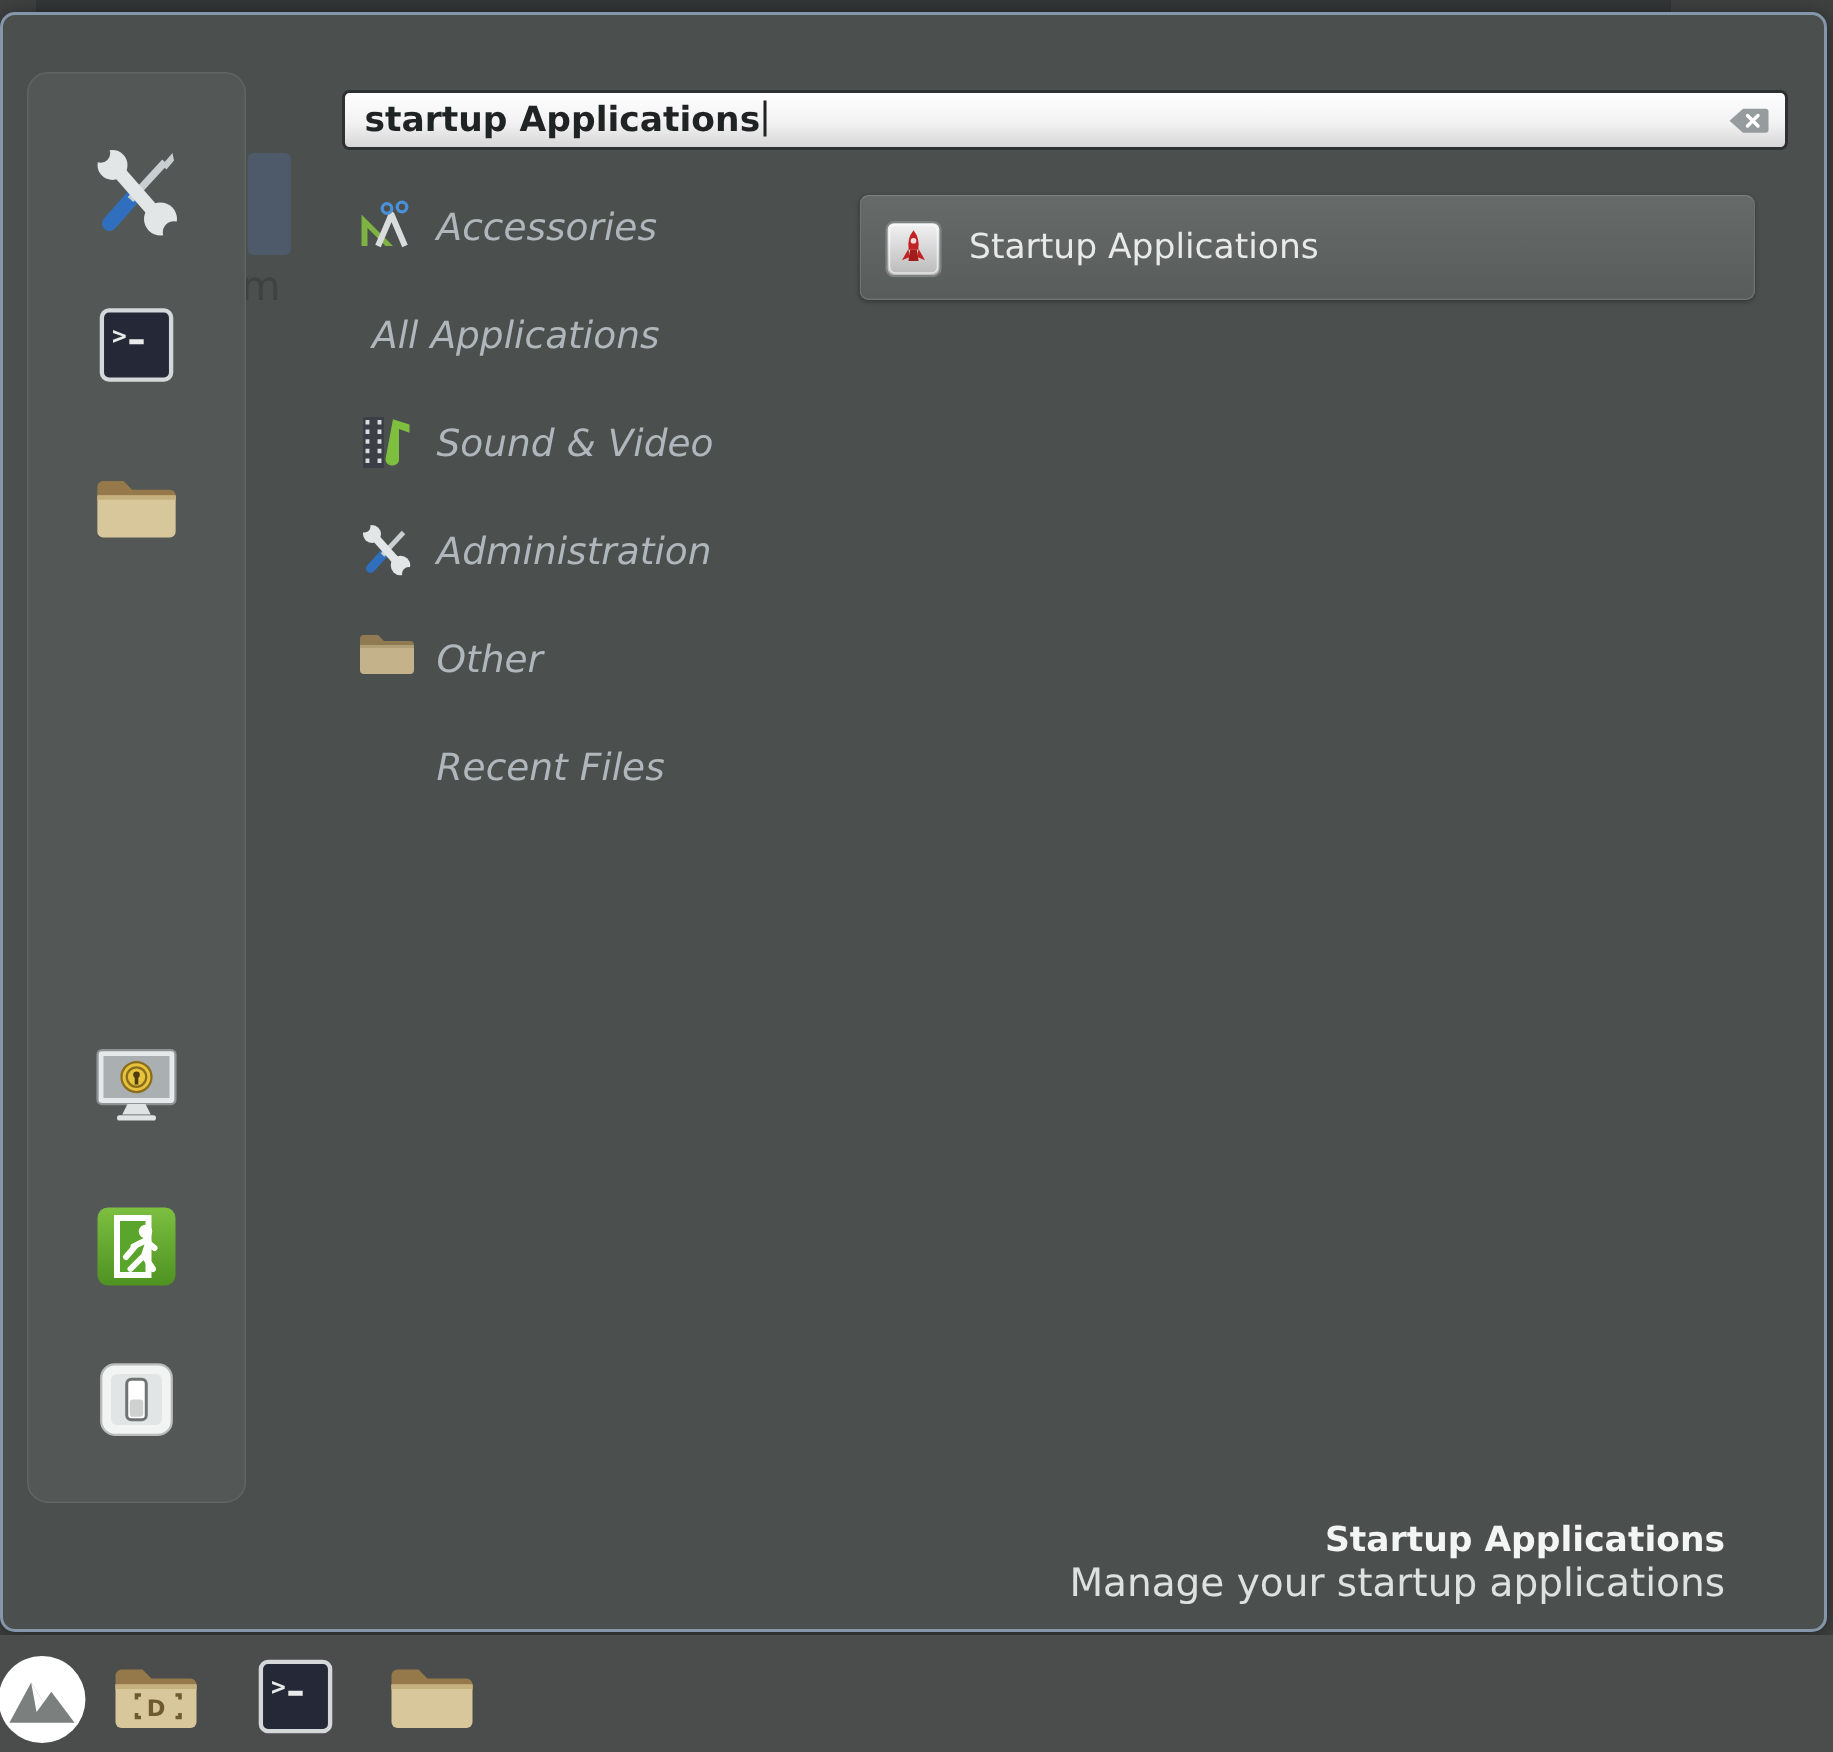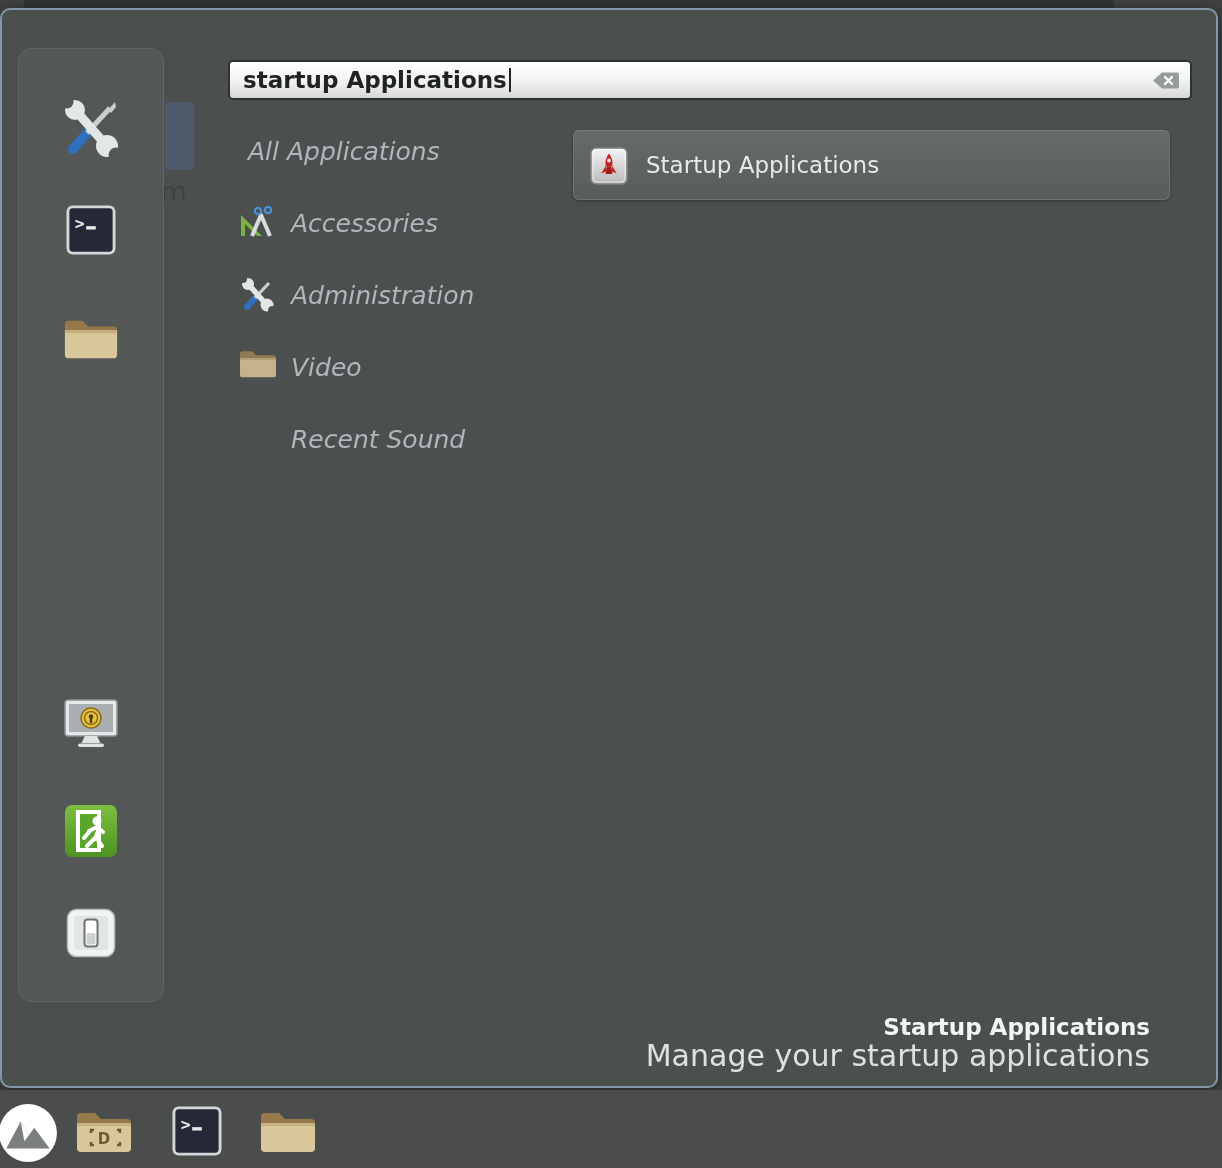--- a/index.html
+++ b/index.html
@@ -68,21 +68,21 @@
     box-shadow:0 1px 3px rgba(0,0,0,.3);
   }
   .result-icon{position:absolute;left:16px;top:16px;width:38px;height:38px;line-height:0;}
   .result-label{
     position:absolute;left:72px;top:0;line-height:68px;
     font-size:23px;color:#e7eae9;white-space:nowrap;
   }
   
   .selection-info{position:absolute;top:1003px;right:66px;text-align:right;}
   .sel-title{font-size:23px;font-weight:bold;color:#f3f5f4;line-height:28px;}
-  .sel-desc{font-size:30px;color:#dde1e0;line-height:30px;}
+  .sel-desc{font-size:26px;color:#dde1e0;line-height:30px;}
   
   .panel{
     position:absolute;left:0;top:1090px;width:1222px;height:78px;
     background:#4a4d4c;
   }
   .panel-btn{position:absolute;line-height:0;}
 </style>
 </head>
 <body>
 
@@ -182,40 +182,51 @@
           <svg width="28" height="19" viewBox="0 0 28 18">
             <path d="M10 1 h15 a2 2 0 0 1 2 2 v12 a2 2 0 0 1 -2 2 H10 L1 9 Z" fill="#969c9d"></path>
             <path d="M13 5.5 l7 7 M20 5.5 l-7 7" stroke="#ffffff" stroke-width="2.3" stroke-linecap="round"></path>
           </svg>
         </span>
       </button>
     </div>
 
     <div class="categories">
 
-      <div class="cat-row no-icon-first">
-
-        <span class="cat-label">All Applications</span>
-      </div>
-
       <div class="cat-row">
         <span class="cat-icon">
           <svg width="40" height="40" viewBox="0 0 40 40">
             <path d="M3 33 V12 L24 33 Z" fill="#7eb242"></path>
             <path d="M7 33 V21 L19 33 Z" fill="#4b4f4e"></path>
             <path d="M14 33 L23 12 L32 33" stroke="#d8dcdc" stroke-width="4" fill="none" stroke-linejoin="round"></path>
             <circle cx="20" cy="8" r="3.2" fill="none" stroke="#4a90d9" stroke-width="2.2"></circle>
             <circle cx="30" cy="7" r="3.2" fill="none" stroke="#4a90d9" stroke-width="2.2"></circle>
           </svg>
         </span>
         <span class="cat-label">Accessories</span>
       </div>
 
-
-
+      <div class="cat-row no-icon-first">
+
+        <span class="cat-label">All Applications</span>
+      </div>
+
+
+
+      <div class="cat-row">
+        <span class="cat-icon">
+          <svg width="40" height="40" viewBox="0 0 40 40">
+            <rect x="4" y="3" width="14" height="34" fill="#3b3e46"></rect>
+            <line x1="7" y1="5" x2="7" y2="36" stroke="#d9dddd" stroke-width="2.6" stroke-dasharray="3 3.4"></line>
+            <line x1="15" y1="5" x2="15" y2="36" stroke="#d9dddd" stroke-width="2.6" stroke-dasharray="3 3.4"></line>
+            <path d="M19 31 a4.5 3.8 0 1 0 9 1 V11 l7 2.5 v-5.5 l-11 -3.5 z" fill="#7fbf3f"></path>
+          </svg>
+        </span>
+        <span class="cat-label">Sound &amp; Video</span>
+      </div>
 
       <div class="cat-row">
         <span class="cat-icon">
           <svg width="40" height="40" viewBox="0 0 40 40">
             <line x1="9" y1="32" x2="18" y2="22" stroke="#2f6fbe" stroke-width="6" stroke-linecap="round"></line>
             <line x1="17" y1="23" x2="31" y2="8" stroke="#c9ced0" stroke-width="3.2"></line>
             <line x1="11" y1="10" x2="28" y2="29" stroke="#e3e6e6" stroke-width="5.5"></line>
             <circle cx="10" cy="9" r="6" fill="#e3e6e6"></circle>
             <circle cx="5" cy="4" r="4" fill="#4b4f4e"></circle>
             <circle cx="29" cy="30" r="6.5" fill="#e3e6e6"></circle>
@@ -227,26 +238,26 @@
 
 
       <div class="cat-row">
         <span class="cat-icon">
           <svg width="40" height="34" viewBox="0 0 60 48">
             <path d="M3 9 a4 4 0 0 1 4 -4 h14 l6 6 h26 a4 4 0 0 1 4 4 v4 H3 z" fill="#8f7a52"></path>
             <path d="M3 15 h54 v25 a4 4 0 0 1 -4 4 H7 a4 4 0 0 1 -4 -4 z" fill="#c3b28a"></path>
             <path d="M3 15 h54 v3 H3 z" fill="#b0a077"></path>
           </svg>
         </span>
-        <span class="cat-label">Video</span>
+        <span class="cat-label">Other</span>
       </div>
 
       <div class="cat-row">
         <span class="cat-icon empty"></span>
-        <span class="cat-label">Recent Sound</span>
+        <span class="cat-label">Recent Files</span>
       </div>
     </div>
 
     <div class="result-item">
       <span class="result-icon">
         <svg width="38" height="38" viewBox="0 0 38 38">
           <defs>
             <linearGradient id="rb" x1="0" y1="0" x2="0" y2="1">
               <stop offset="0" stop-color="#f4f4f4"></stop>
                 <stop offset="1" stop-color="#b9b9b9"></stop>

